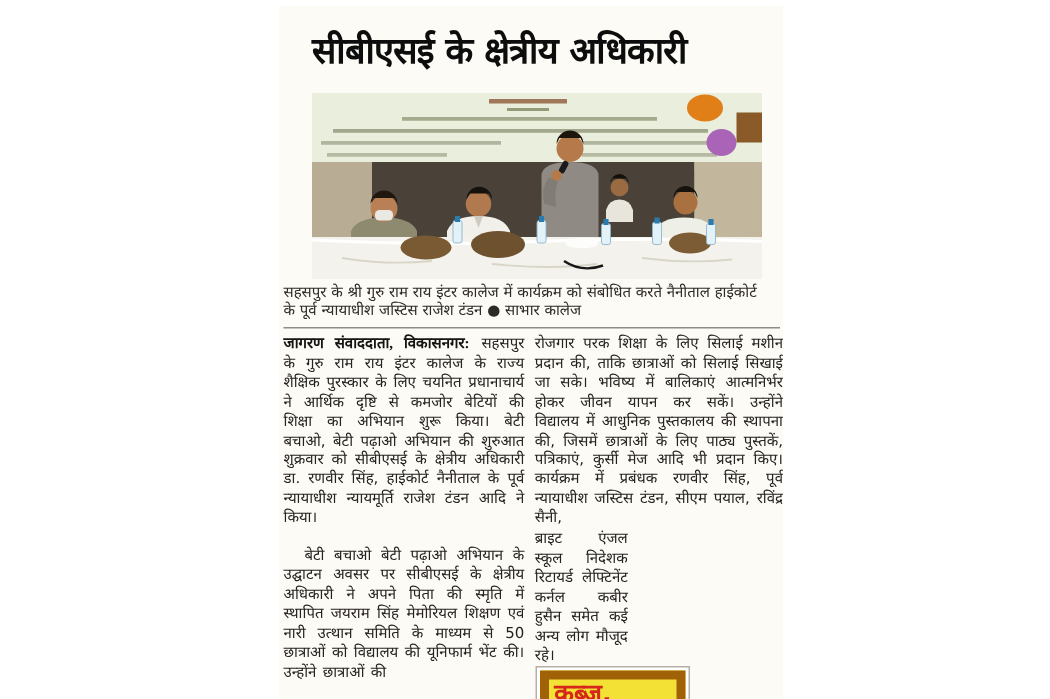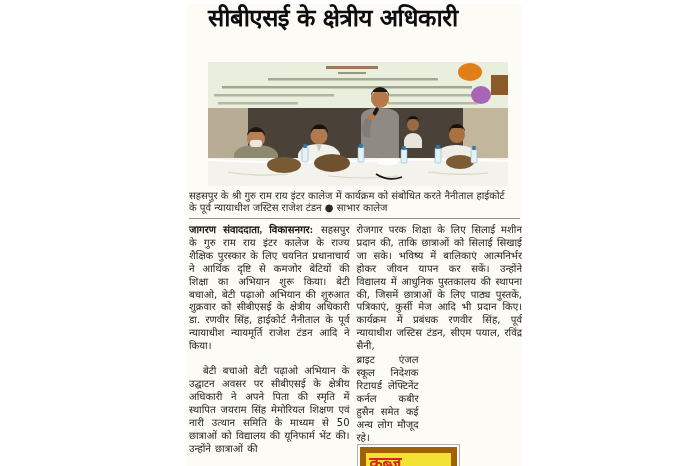--- a/index.html
+++ b/index.html
@@ -8,21 +8,21 @@
 
   .page { position:relative; width:700px; height:466px; background:#ffffff; overflow:hidden; }
 
   .clipping {
     position:absolute; left:186px; top:4px; width:336px; height:462px;
     background:#fcfbf6; overflow:hidden;
   }
 
   
   .headline {
-    position:absolute; left:22px; top:0; width:306px;
+    position:absolute; left:22px; top:16px; width:306px;
     font-size:24px; line-height:28px; font-weight:800; color:#0d0d0d;
     letter-spacing:-0.5px;
   }
 
   
   .photo {
     position:absolute; left:22px; top:58px; width:300px; height:124px;
     background:#d8d2c0; overflow:hidden;
   }
   .photo svg { display:block; width:100%; height:100%; }

